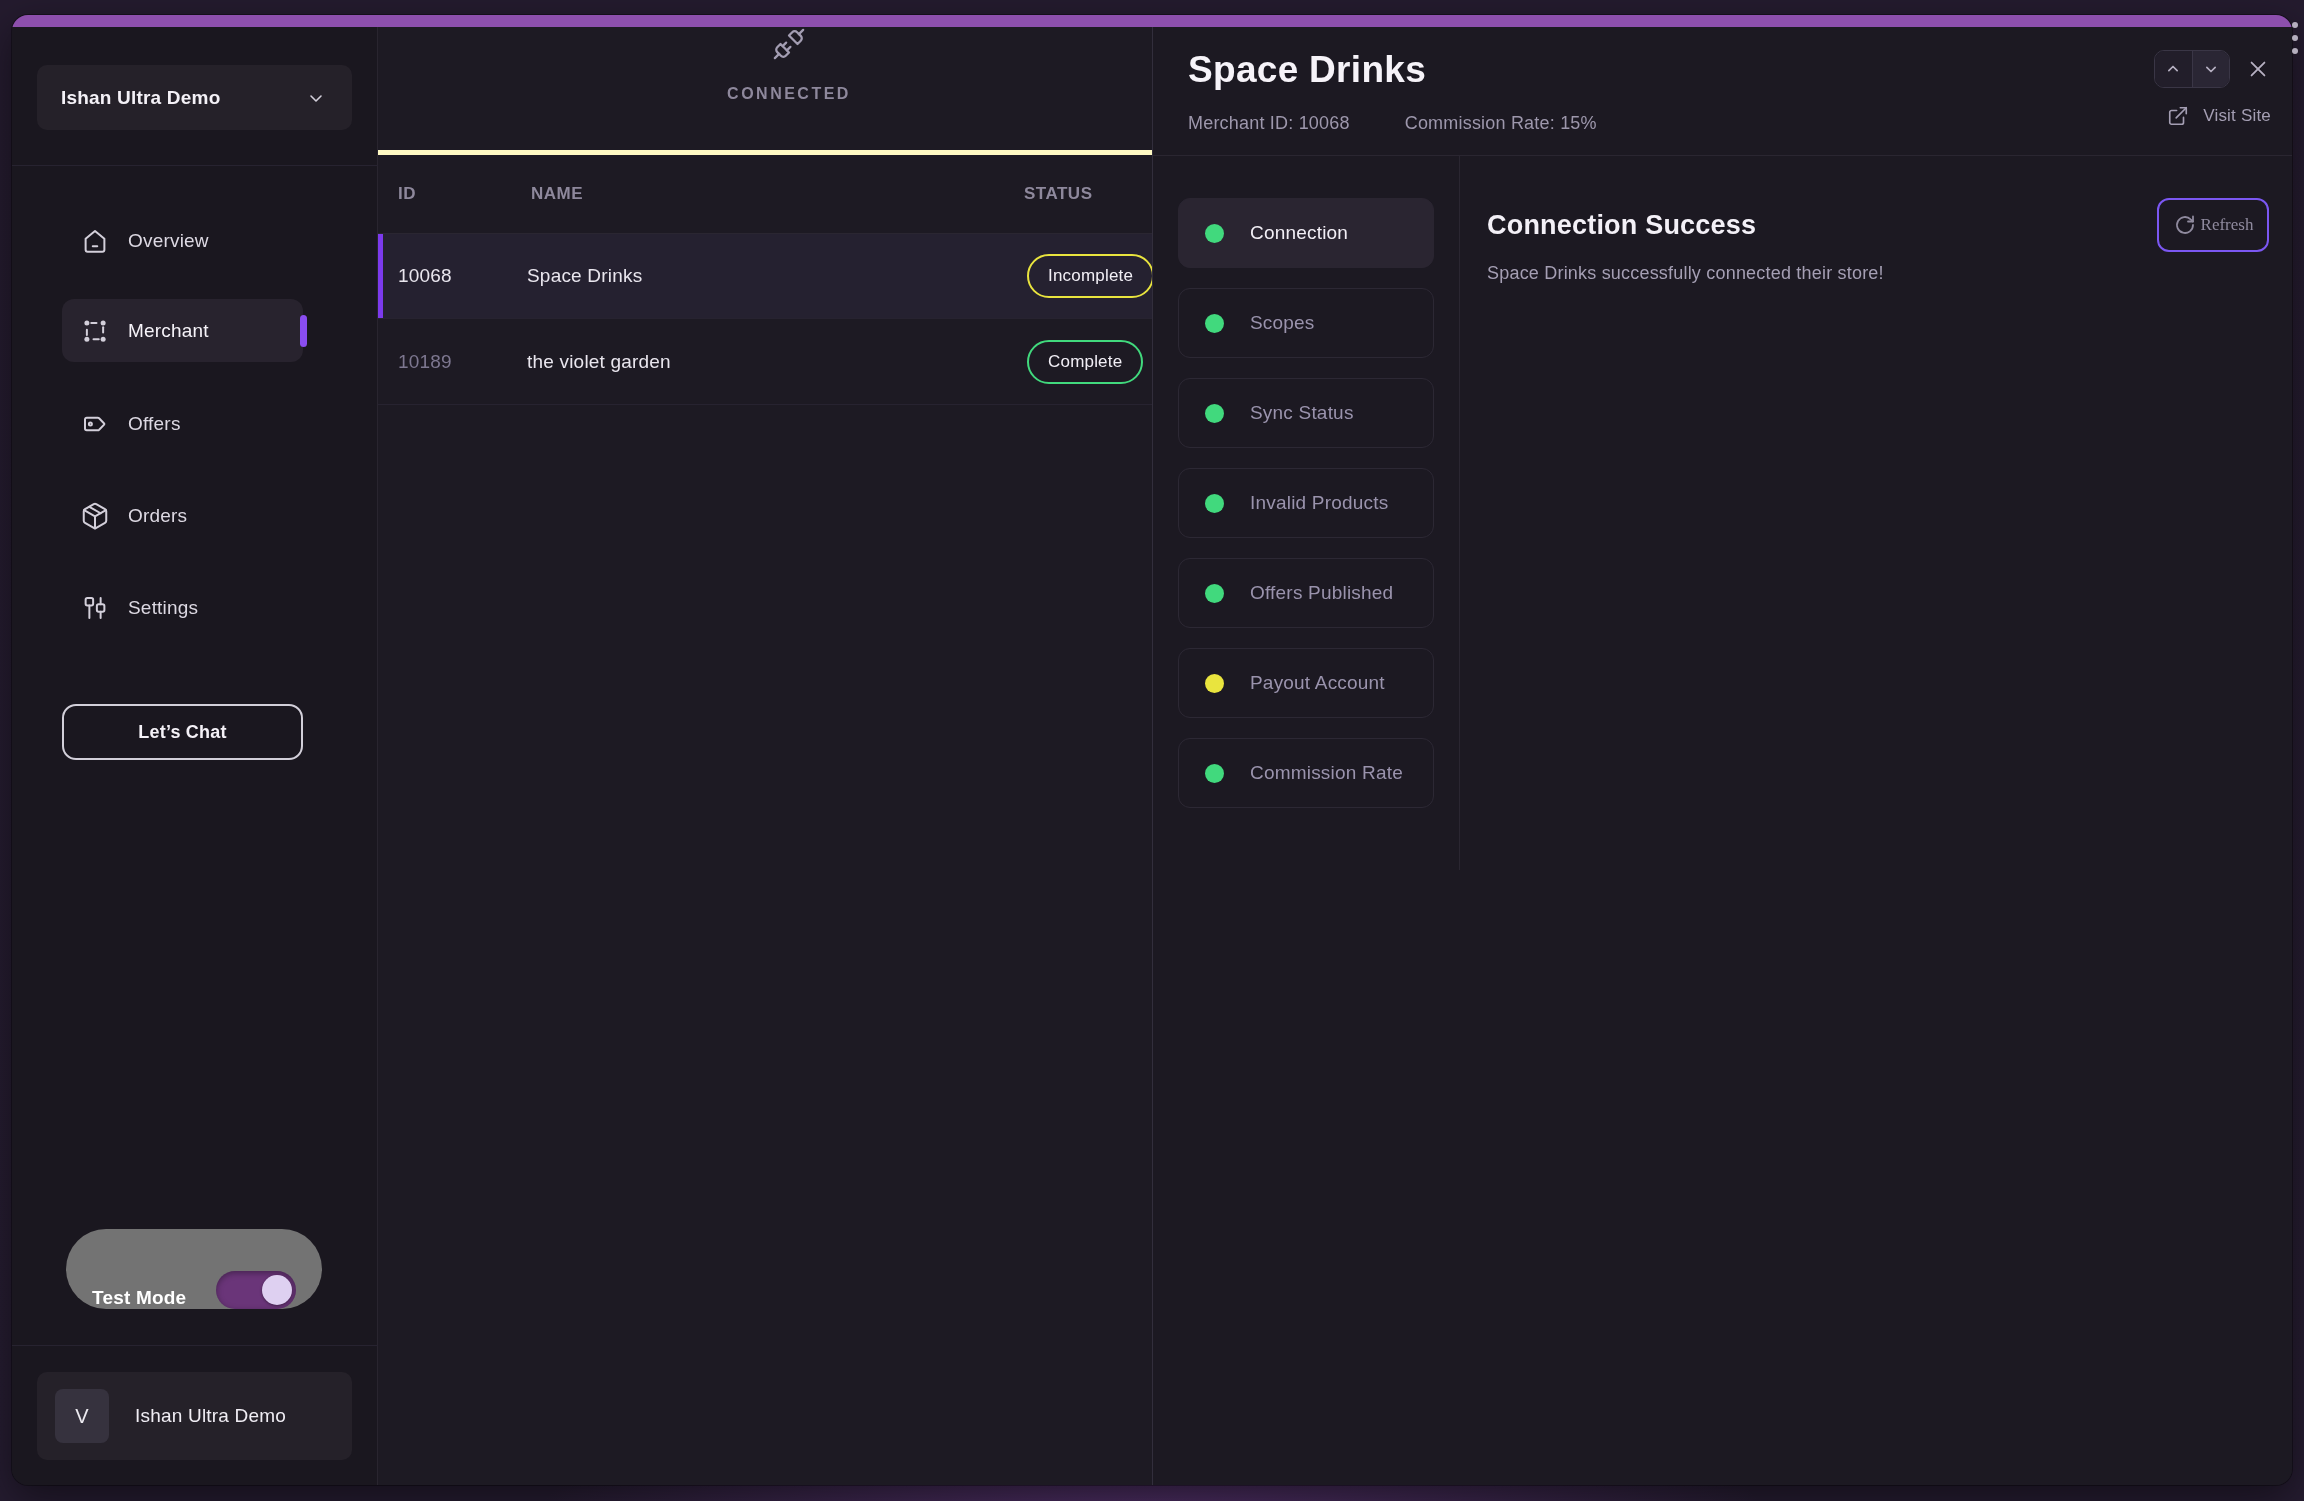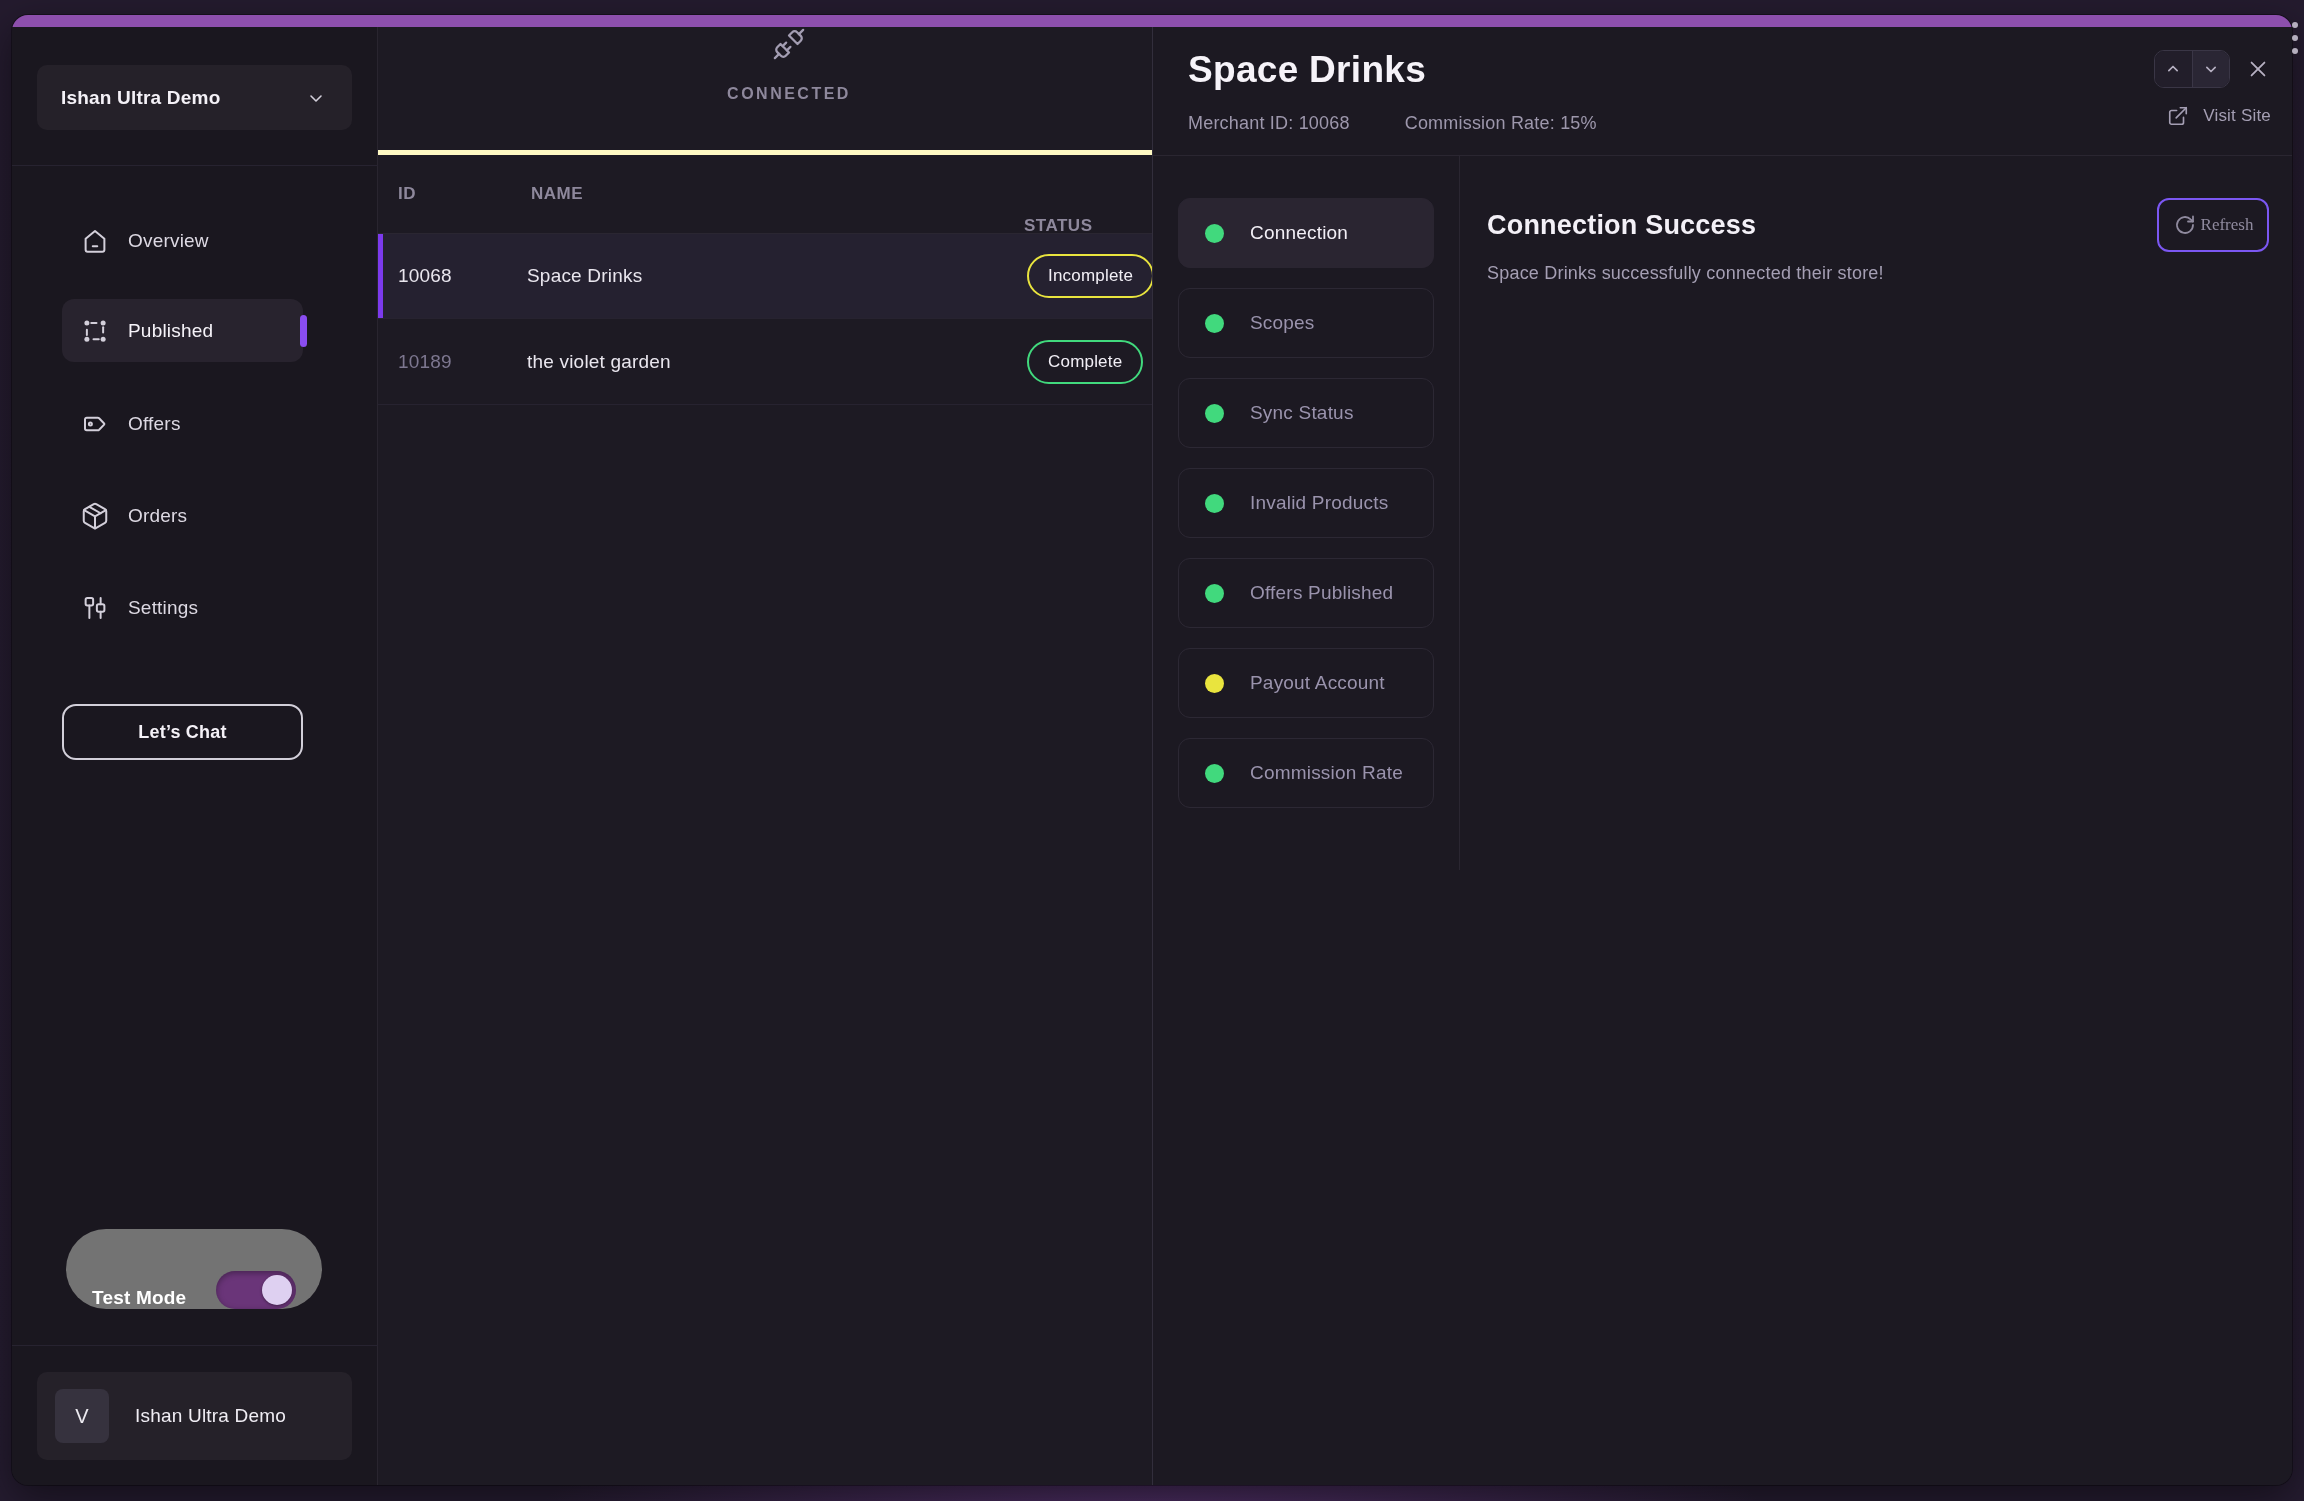--- a/index.html
+++ b/index.html
@@ -78,21 +78,21 @@
   
   .middle { position:absolute; left:366px; top:12px; width:800px; bottom:0; background:#1d1a23; }
   .connected-hdr { position:absolute; left:0; top:0; width:100%; height:123px; display:flex; align-items:center; padding-left:22px; gap:24px;flex-direction:column; }
   .connected-hdr .icon svg { stroke:#a39db2; }
   .connected-label { font-size:16px; font-weight:bold; letter-spacing:2.5px; color:#8e889c; }
   .thead {
     position:absolute; left:0; top:123px; width:100%; height:84px;
     border-top:5px solid #fef9c3; border-bottom:1px solid #2a2631;
   }
   .thead span { position:absolute; top:50%; transform:translateY(-50%); font-size:17px; font-weight:bold; color:#8e889c; letter-spacing:.5px; }
-  .col-id { left:20px; } .col-name { left:153px; } .col-status { left:646px;margin-top:32px; }
+  .col-id { left:20px; } .col-name { left:153px; } .col-status { left:646px; }
   .mrow { position:absolute; left:0; width:100%; height:85px; border-bottom:1px solid #272330; cursor:pointer; }
   .mrow.r0 { top:207px; background:#252130; }
   .mrow.r1 { top:293px; }
   .sel-bar { position:absolute; left:0; top:0; width:5px; height:100%; background:var(--selection-purple); }
   .mrow .cell { position:absolute; top:50%; transform:translateY(-50%); font-size:19px; color:#e9e6ee; }
   .mrow.r1 .cell-id { color:#7d7790; }
   .cell-id { left:20px; } .cell-name { left:149px; }
   .badge {
     position:absolute; left:649px; top:50%; transform:translateY(-50%);
     padding:10px 19px; border-radius:24px; font-size:17px; color:#f2eff6; white-space:nowrap;
@@ -175,21 +175,21 @@
             <circle cx="5.5" cy="5.5" r="2" fill="#d3cfda" stroke="none"></circle>
             <circle cx="18.5" cy="5.5" r="2" fill="#d3cfda" stroke="none"></circle>
             <circle cx="5.5" cy="18.5" r="2" fill="#d3cfda" stroke="none"></circle>
             <circle cx="18.5" cy="18.5" r="2" fill="#d3cfda" stroke="none"></circle>
             <path d="M9 5.5h4.2"></path>
             <path d="M18.5 9v4.2"></path>
             <path d="M5.5 11v4.2"></path>
             <path d="M10.8 18.5H15"></path>
           </svg>
       </span>
-      <span class="nlabel">Published</span>
+      <span class="nlabel">Merchant</span>
       <span class="active-bar"></span>
     </div>
 
     <div class="nav-item" style="top:365px">
       <span class="icon">
         <svg width="30" height="30" viewBox="0 0 24 24">
             <path d="M4 8.4c0-.8.6-1.4 1.4-1.4h8.8c.4 0 .8.17 1.1.46l4 4.08a.66.66 0 0 1 0 .92l-4 4.08c-.3.29-.7.46-1.1.46H5.4A1.4 1.4 0 0 1 4 15.6Z"></path>
             <circle cx="8.3" cy="12" r="1.2"></circle>
           </svg>
       </span>

